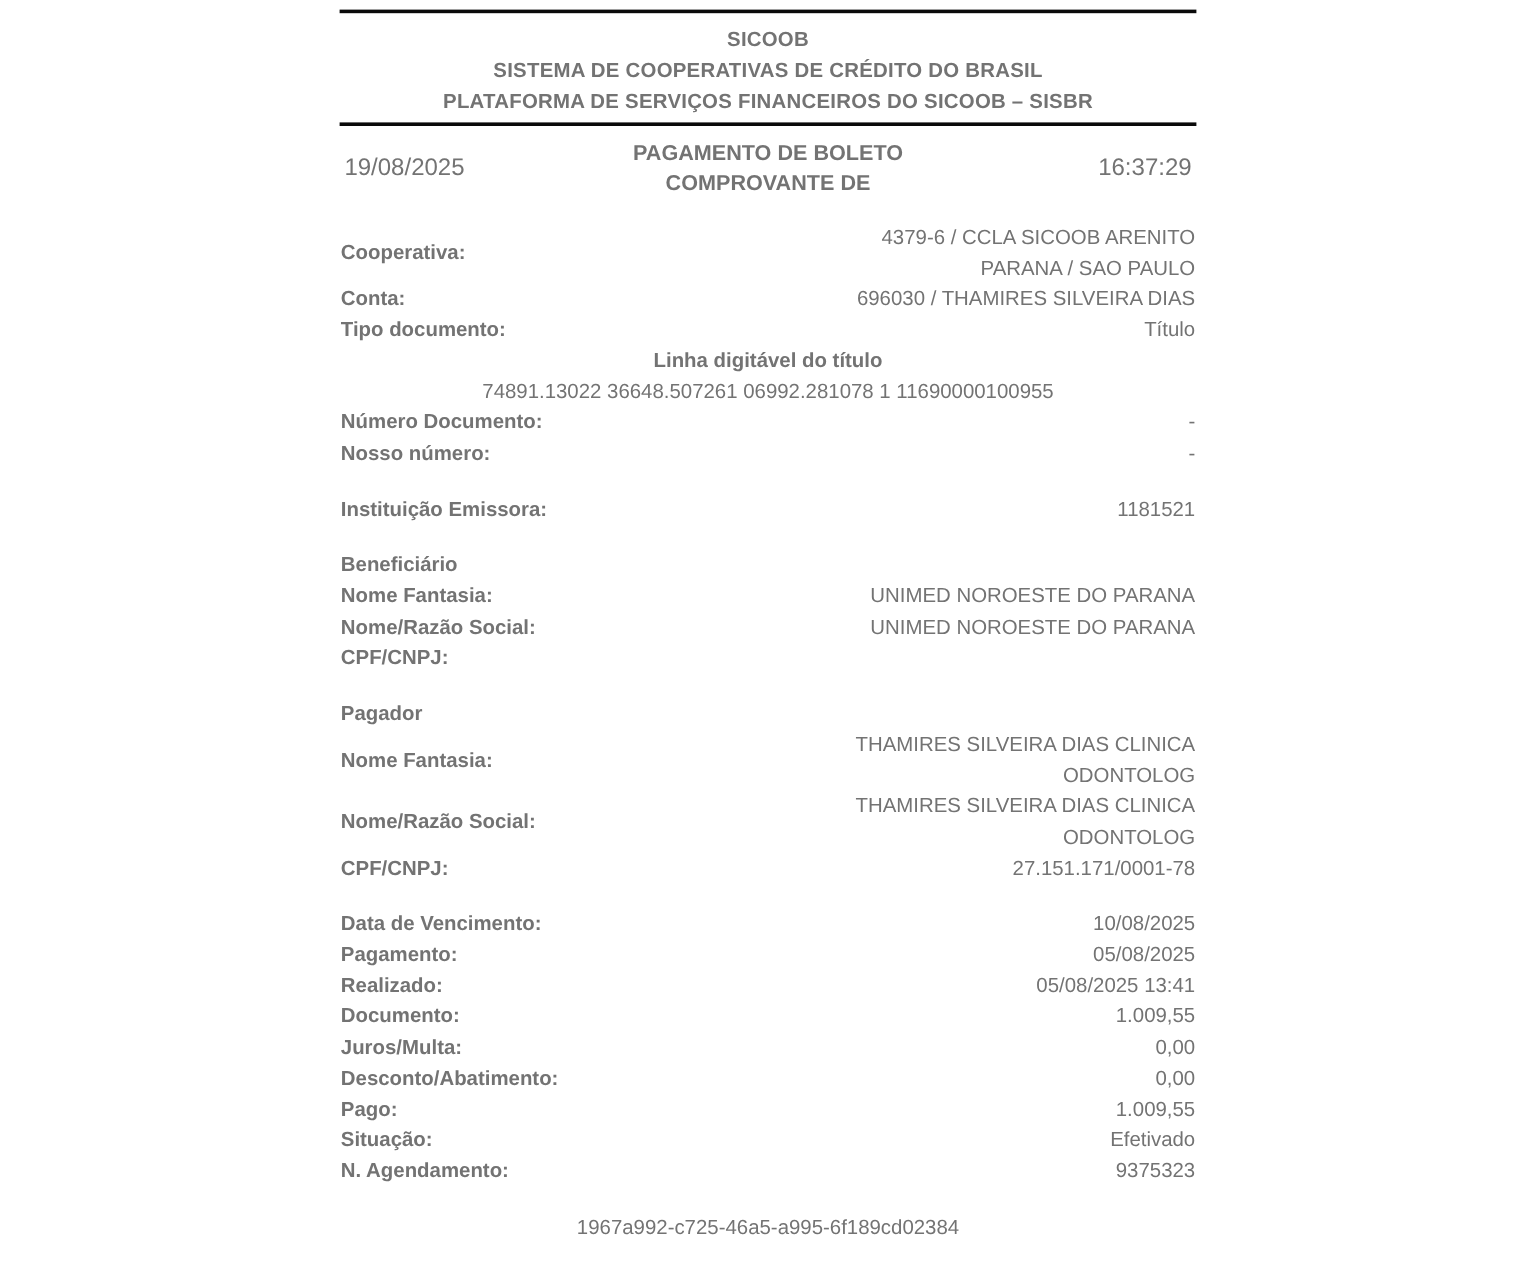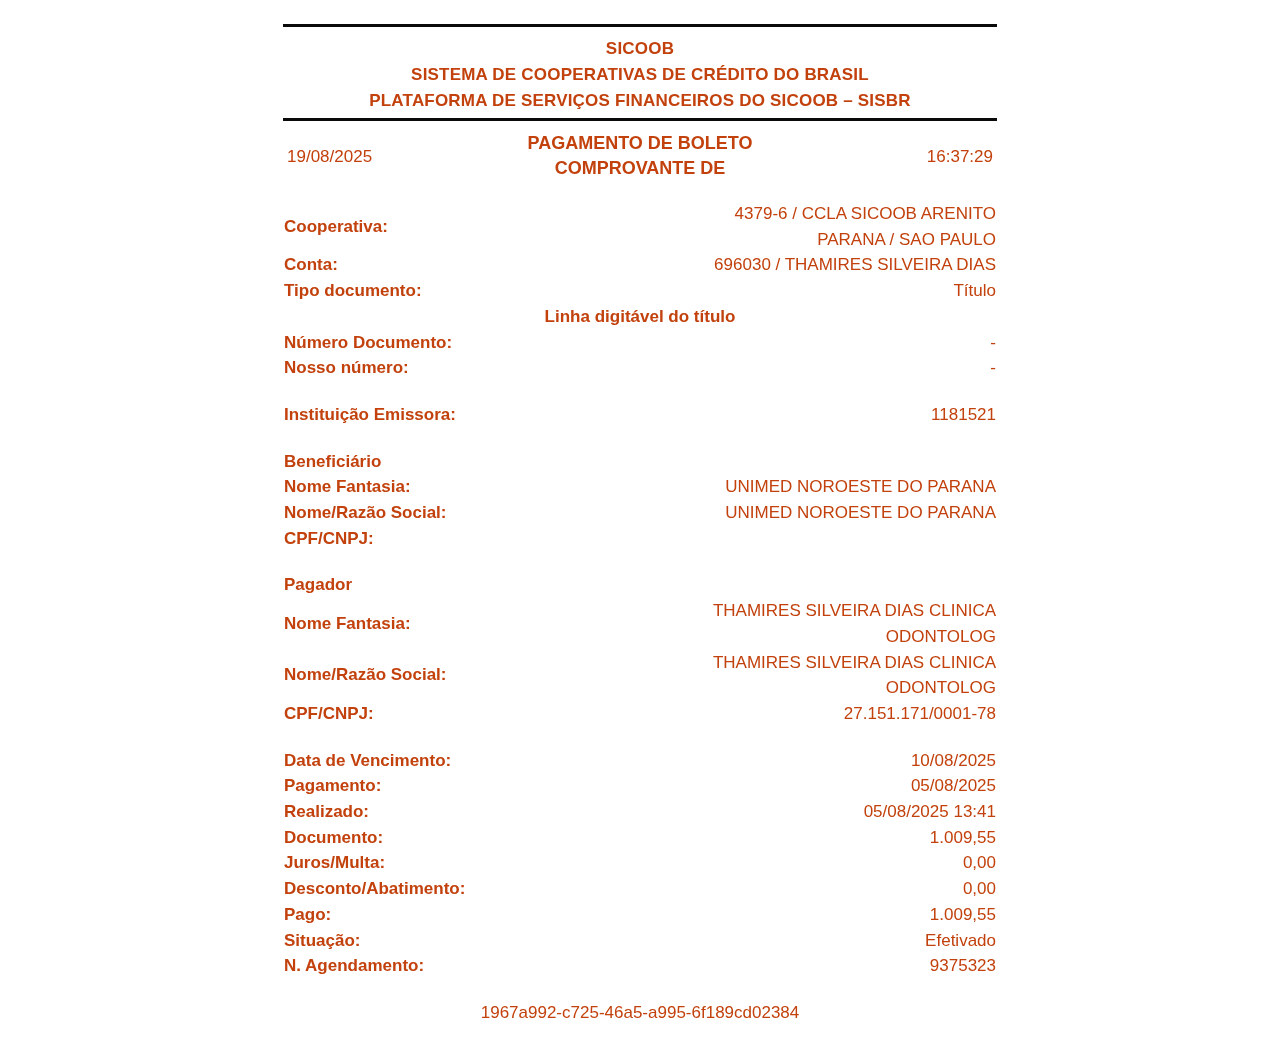--- a/index.html
+++ b/index.html
@@ -6,23 +6,23 @@
   html, body {
     width: 1280px;
     height: 1061px;
     background: #ffffff;
     font-family: "Liberation Sans", sans-serif;
     overflow: hidden;
   }
   .document {
     position: absolute;
     left: 283px;
-    top: 24px;
+    top: 8px;
     width: 714px;
-    color: #c2410c;
+    color: #737373;
   }
   .rule {
     border: none;
     border-top: 3px solid #0a0a0a;
     height: 0;
   }
   .org-header {
     text-align: center;
     padding: 9px 4px 4px 4px;
   }
@@ -33,21 +33,21 @@
     letter-spacing: 0.2px;
   }
   .title-row {
     display: flex;
     align-items: center;
     padding: 13px 4px 0 4px;
     height: 57px;
   }
   .title-side {
     flex: 1 1 0;
-    font-size: 17px;
+    font-size: 20px;
     line-height: 25px;
   }
   .title-side.left { text-align: left; }
   .title-side.right { text-align: right; }
   .receipt-title {
     flex: 0 0 auto;
     text-align: center;
     font-weight: bold;
     font-size: 18px;
     line-height: 25px;
@@ -129,20 +129,21 @@
       <span class="label">Conta:</span>
       <span class="value">696030 / THAMIRES SILVEIRA DIAS</span>
     </div>
 
     <div class="row">
       <span class="label">Tipo documento:</span>
       <span class="value">Título</span>
     </div>
 
     <div class="center-heading">Linha digitável do título</div>
+    <div class="center-value">74891.13022 36648.507261 06992.281078 1 11690000100955</div>
 
     <div class="row">
       <span class="label">Número Documento:</span>
       <span class="value">-</span>
     </div>
 
     <div class="row">
       <span class="label">Nosso número:</span>
       <span class="value">-</span>
     </div>

